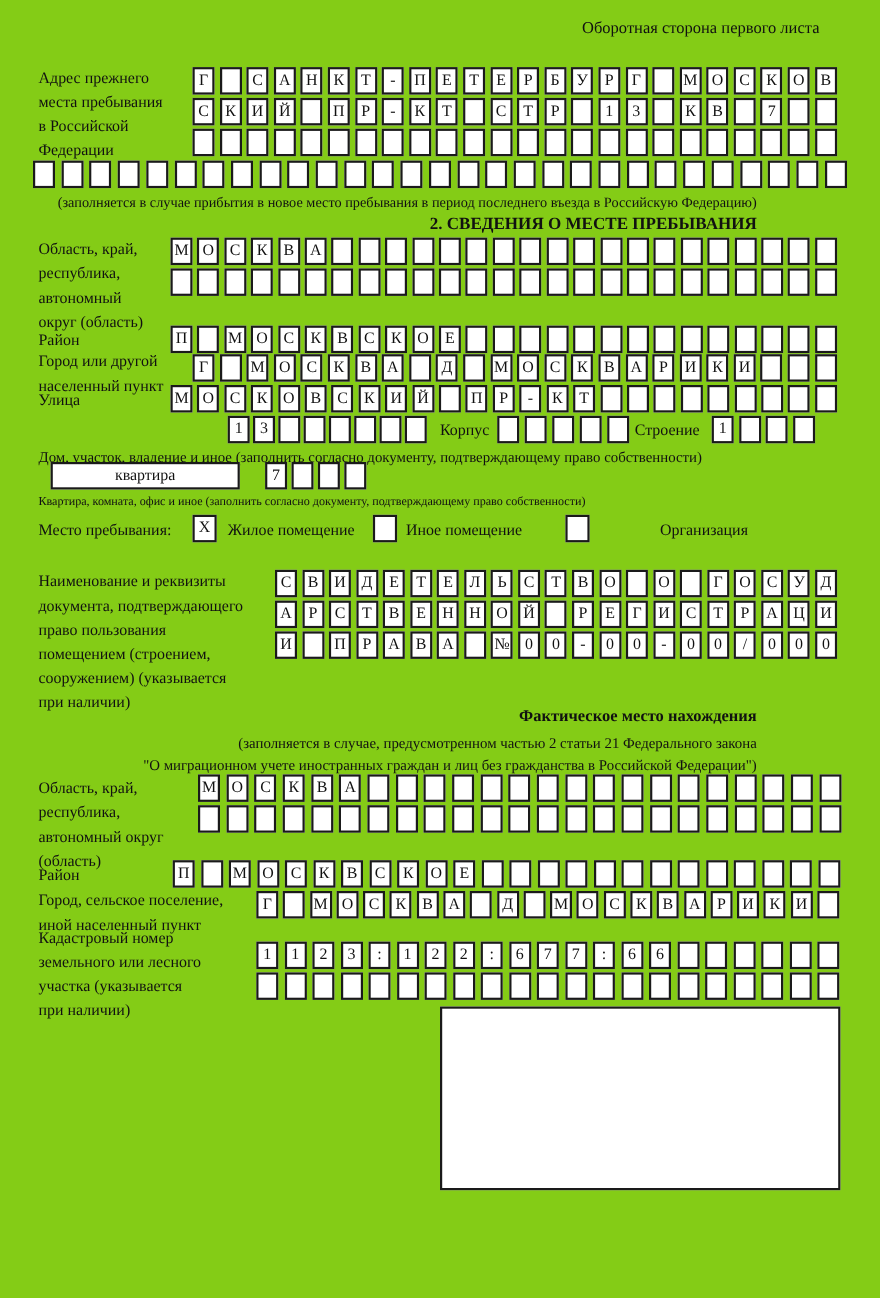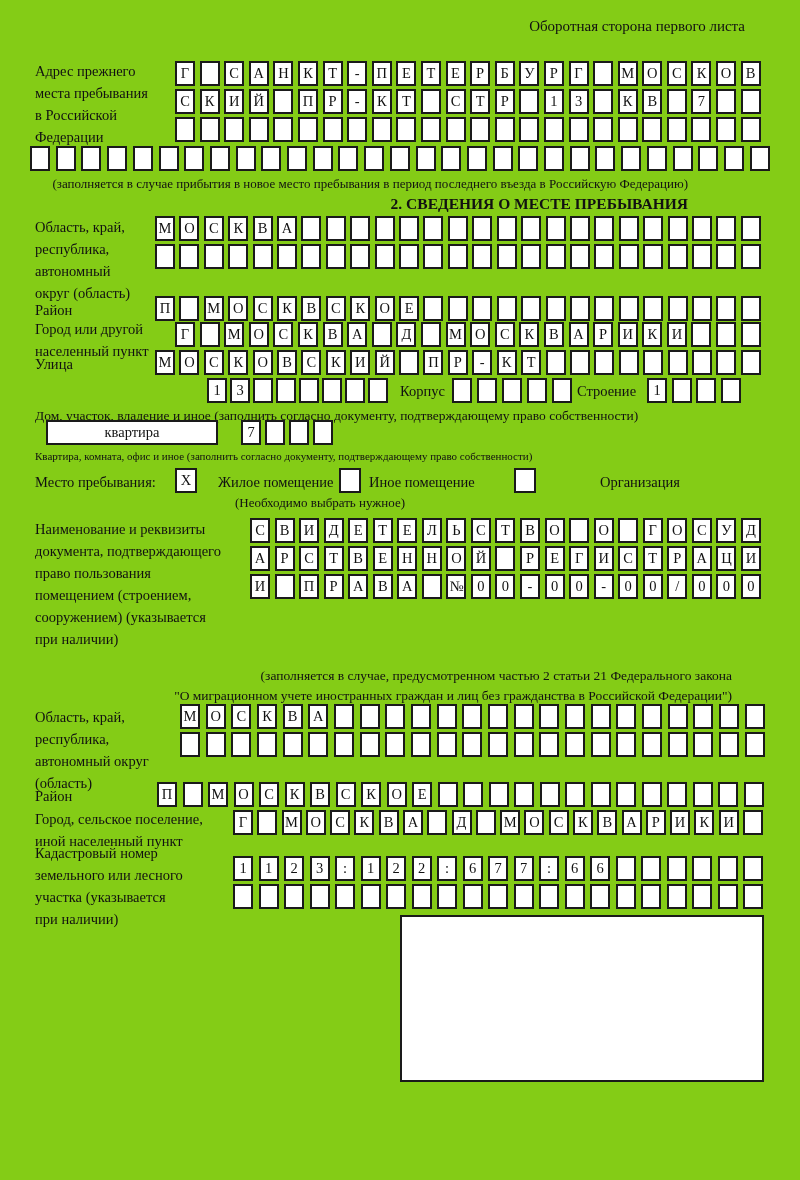--- a/index.html
+++ b/index.html
@@ -322,26 +322,25 @@
   <div class="abs cellrow" style="left:241px;top:420px;width:92px;">
       <div class="cell">7</div>
       <div class="cell"></div>
       <div class="cell"></div>
       <div class="cell"></div>
     </div>
   <div class="abs note" style="left:35px;top:450px;font-size:11px;">Квартира, комната, офис и иное (заполнить согласно документу, подтверждающему право собственности)</div>
 
   <div class="abs lbl" style="left:35px;top:471px;">Место пребывания:</div>
   <div class="abs checkbox" style="left:175px;top:468px;">X</div>
-  <div class="abs lbl" style="left:218px;top:471px;">Жилое помещение</div>
+  <div class="abs lbl" style="left:207px;top:471px;">Жилое помещение</div>
   <div class="abs checkbox" style="left:339px;top:468px;"></div>
   <div class="abs lbl" style="left:369px;top:471px;">Иное помещение</div>
   <div class="abs checkbox" style="left:514px;top:468px;"></div>
   <div class="abs lbl" style="left:557px;top:471px;margin-left:43px;">Организация</div>
-  <div class="abs note" style="left:170px;top:495px;width:300px;text-align:center;">(Необходимо выбрать нужное)</div>
 
   <div class="abs lbl" style="left:35px;top:518px;width:210px;">Наименование и реквизиты
 документа, подтверждающего
 право пользования
 помещением (строением,
 сооружением) (указывается
 при наличии)</div>
   <div class="abs cellrow" style="left:250px;top:518px;width:511px;">
       <div class="cell">С</div>
       <div class="cell">В</div>
@@ -405,21 +404,22 @@
       <div class="cell">0</div>
       <div class="cell">-</div>
       <div class="cell">0</div>
       <div class="cell">0</div>
       <div class="cell">/</div>
       <div class="cell">0</div>
       <div class="cell">0</div>
       <div class="cell">0</div>
     </div>
 
-  <div class="abs note center" style="top:666px;line-height:20px;font-size:13.5px;padding-left:44px;">(заполняется в случае, предусмотренном частью 2 статьи 21 Федерального закона
+  <div class="abs heading center" style="top:643px;font-size:15px;">Фактическое место нахождения</div>
+  <div class="abs note center" style="top:666px;line-height:20px;font-size:13.5px;">(заполняется в случае, предусмотренном частью 2 статьи 21 Федерального закона
 "О миграционном учете иностранных граждан и лиц без гражданства в Российской Федерации")</div>
 
   <div class="abs lbl" style="left:35px;top:706px;width:140px;">Область, край,
 республика,
 автономный округ
 (область)</div>
   <div class="abs cellrow" style="left:180px;top:704px;width:585px;">
       <div class="cell">М</div>
       <div class="cell">О</div>
       <div class="cell">С</div>

